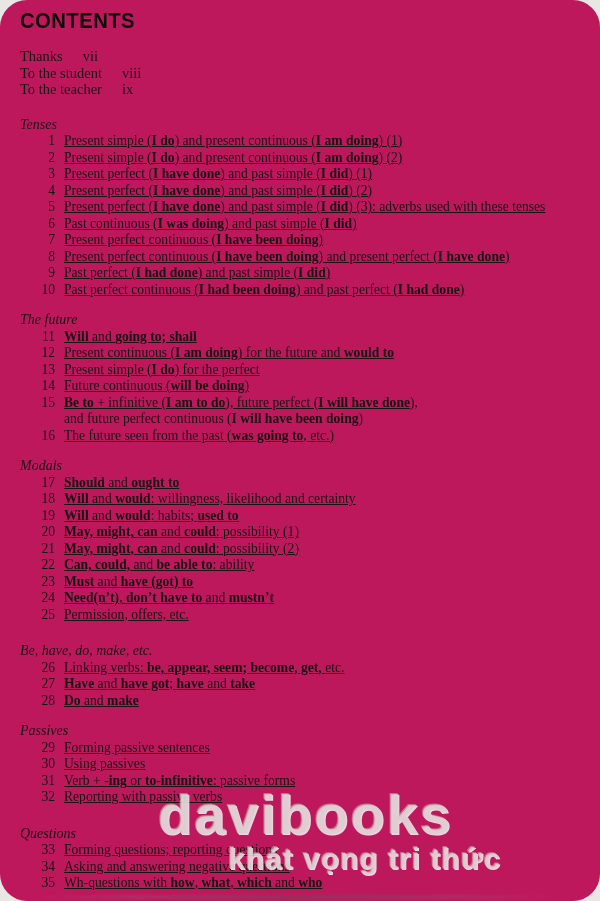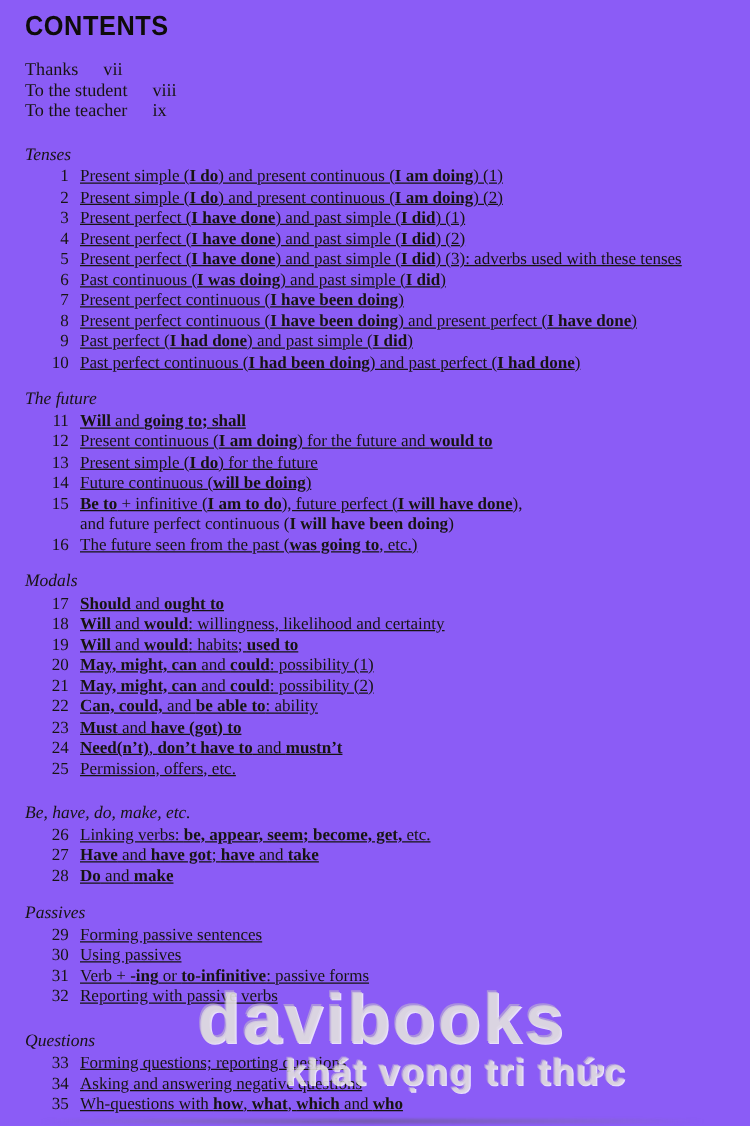--- a/index.html
+++ b/index.html
@@ -59,21 +59,21 @@
   }
   .scan-smudge{
     position:absolute;left:32px;right:36px;top:895px;height:4px;
     background:linear-gradient(90deg,rgba(120,118,114,0) 0%,rgba(120,118,114,.25) 20%,rgba(90,88,84,.4) 50%,rgba(120,118,114,.22) 80%,rgba(120,118,114,0) 100%);
     filter:blur(1px);
   }
 </style>
 </head>
 <body>
 
-<div class="page" style="background: #8b5cf6; color: rgb(23, 20, 18);">
+<div class="page" style="background: #be185d; color: rgb(23, 20, 18); border-radius: 27px;">
   <h1 class="title">CONTENTS</h1>
 
   <div class="front">
       <div class="fm-row"><span class="fm-label">Thanks</span><span class="fm-page">vii</span></div>
       <div class="fm-row"><span class="fm-label">To the student</span><span class="fm-page">viii</span></div>
       <div class="fm-row"><span class="fm-label">To the teacher</span><span class="fm-page">ix</span></div>
     </div>
 
   <div class="sections">
       <div class="section">
@@ -149,21 +149,21 @@
         </div>
         <div class="entry">
           <div class="entry-row">
             <span class="num">12</span>
             <span class="txt"><span>Present continuous (</span><span class="b">I am doing</span><span>) for the future and </span><span class="b">would to</span></span>
           </div>
         </div>
         <div class="entry">
           <div class="entry-row">
             <span class="num">13</span>
-            <span class="txt"><span>Present simple (</span><span class="b">I do</span><span>) for the future</span></span>
+            <span class="txt"><span>Present simple (</span><span class="b">I do</span><span>) for the perfect</span></span>
           </div>
         </div>
         <div class="entry">
           <div class="entry-row">
             <span class="num">14</span>
             <span class="txt"><span>Future continuous (</span><span class="b">will be doing</span><span>)</span></span>
           </div>
         </div>
         <div class="entry">
           <div class="entry-row">

